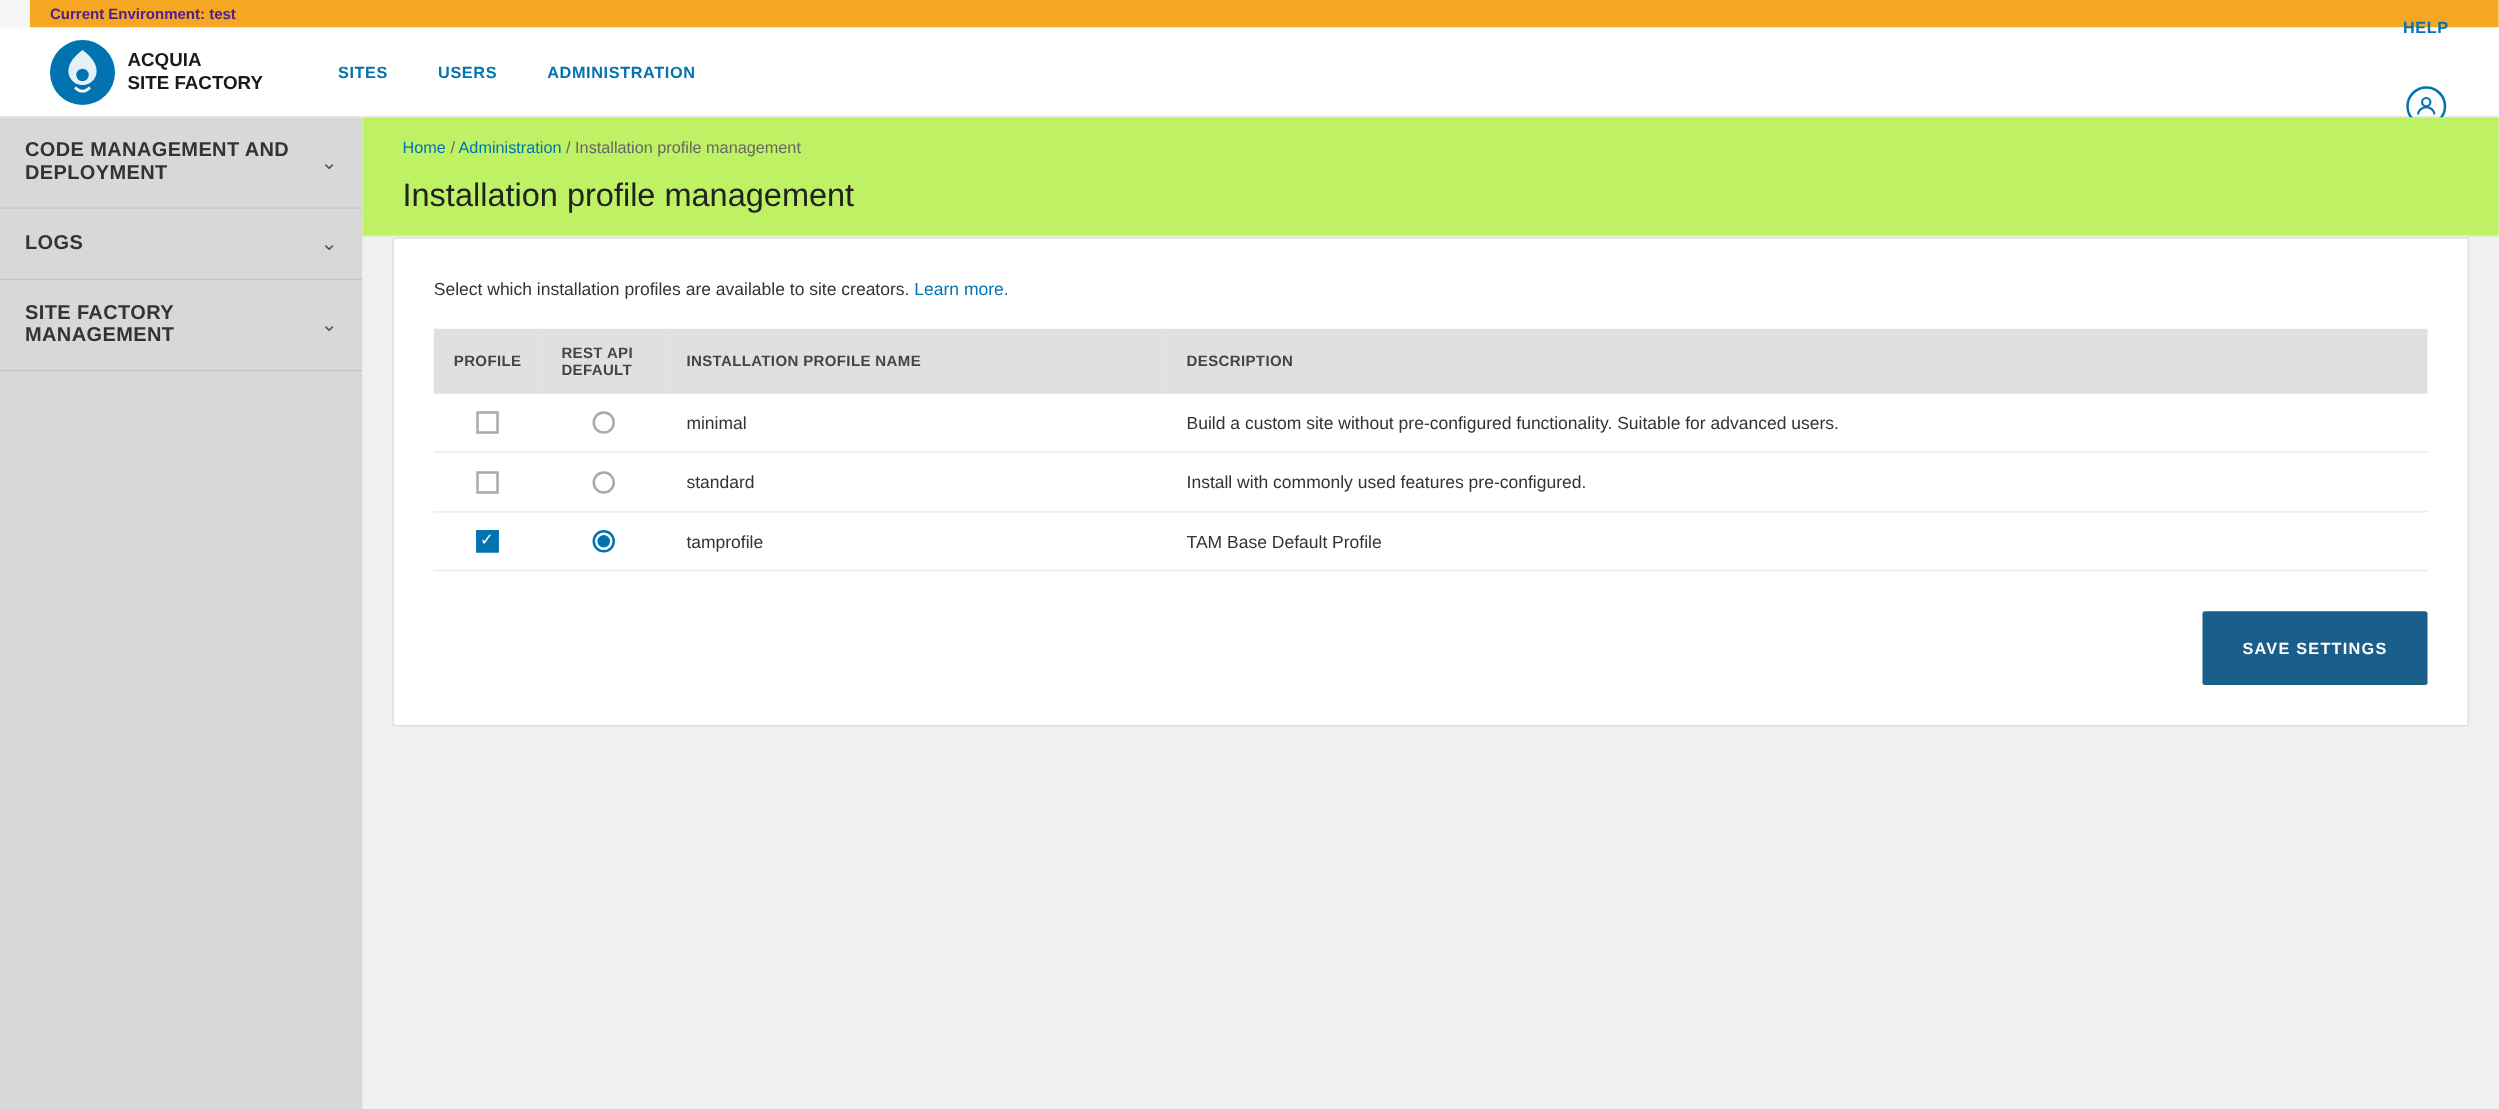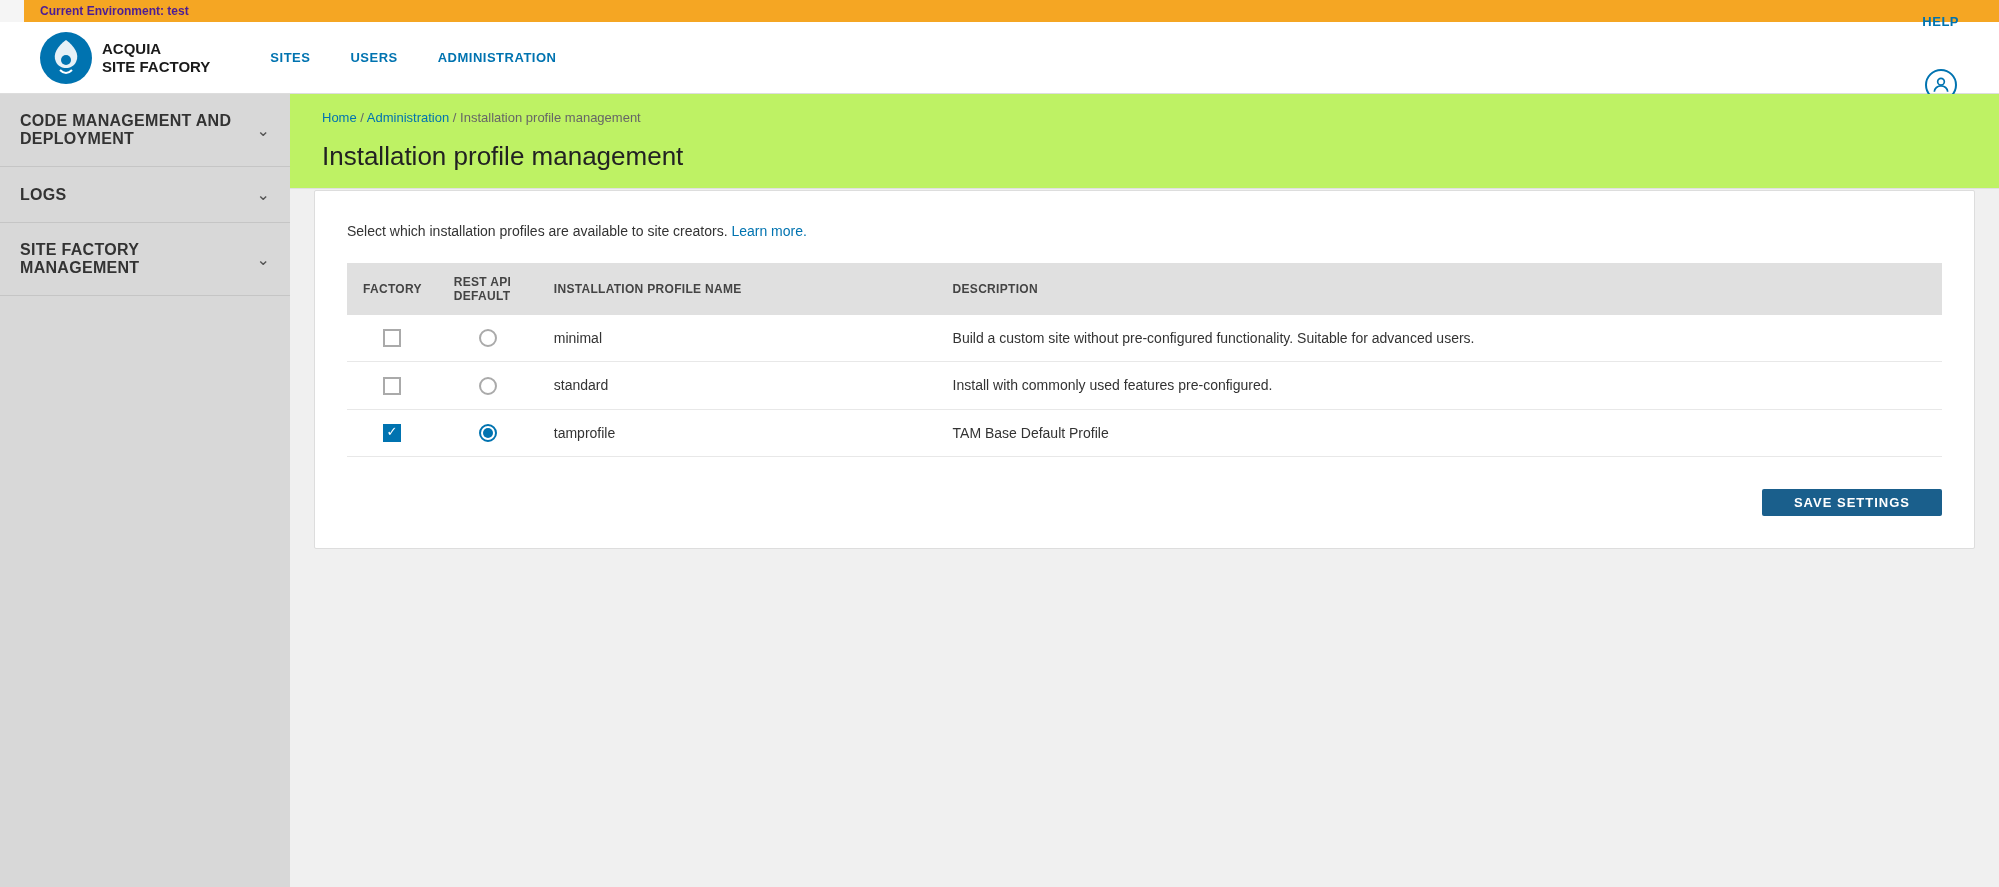--- a/index.html
+++ b/index.html
@@ -244,21 +244,21 @@
       display: flex;
       justify-content: flex-end;
       margin-top: 32px;
     }
     .save-btn {
       background: #1a5f8c;
       color: #fff;
       font-size: 13px;
       font-weight: bold;
       letter-spacing: 1px;
-      padding: 6px 32px;
+      padding: 22px 32px;
       border: none;
       cursor: pointer;
       border-radius: 2px;
     }
   </style>
 </head>
 <body>
 
 <div class="env-banner">
   <span>Current Environment: test</span>
@@ -329,21 +329,21 @@
     <div class="content-card">
 
       <p class="description-text">
         <span>Select which installation profiles are available to site creators.</span>
         <a style="color:#0073b0;text-decoration:none;cursor:pointer;">Learn more.</a>
       </p>
 
       <table class="profiles-table">
         <thead>
           <tr>
-            <th class="checkbox-cell">FACTORY</th>
+            <th class="checkbox-cell">PROFILE</th>
             <th class="radio-cell">REST API DEFAULT</th>
             <th>INSTALLATION PROFILE NAME</th>
             <th>DESCRIPTION</th>
           </tr>
         </thead>
         <tbody id="table-body">
 
             <tr>
               <td class="checkbox-cell"><span class="custom-checkbox"></span></td>
               <td class="radio-cell"><span class="custom-radio"></span></td>

